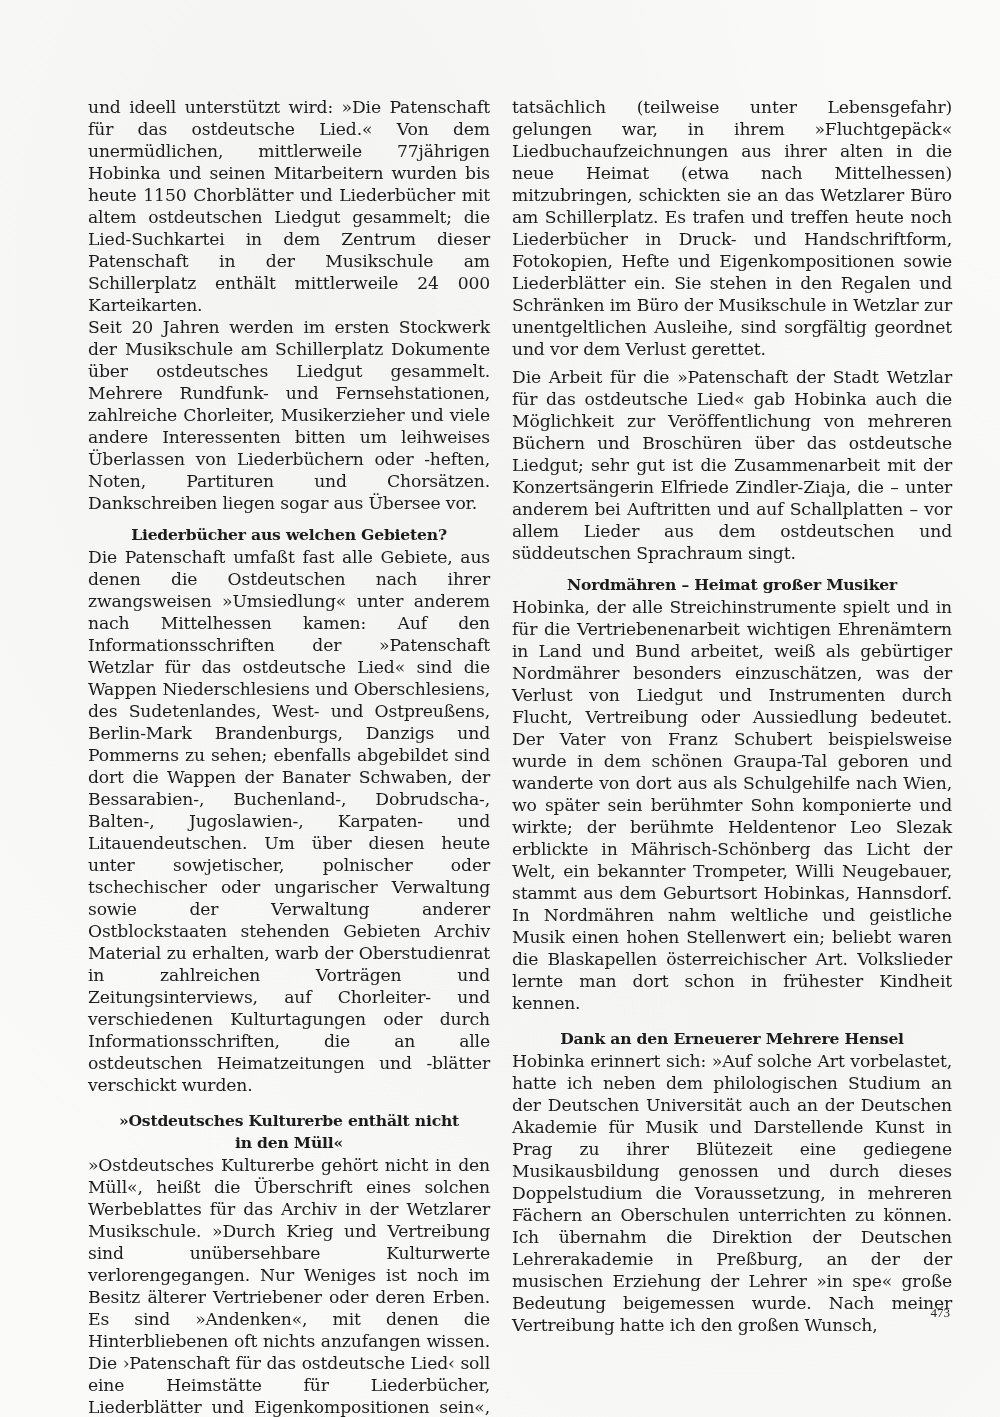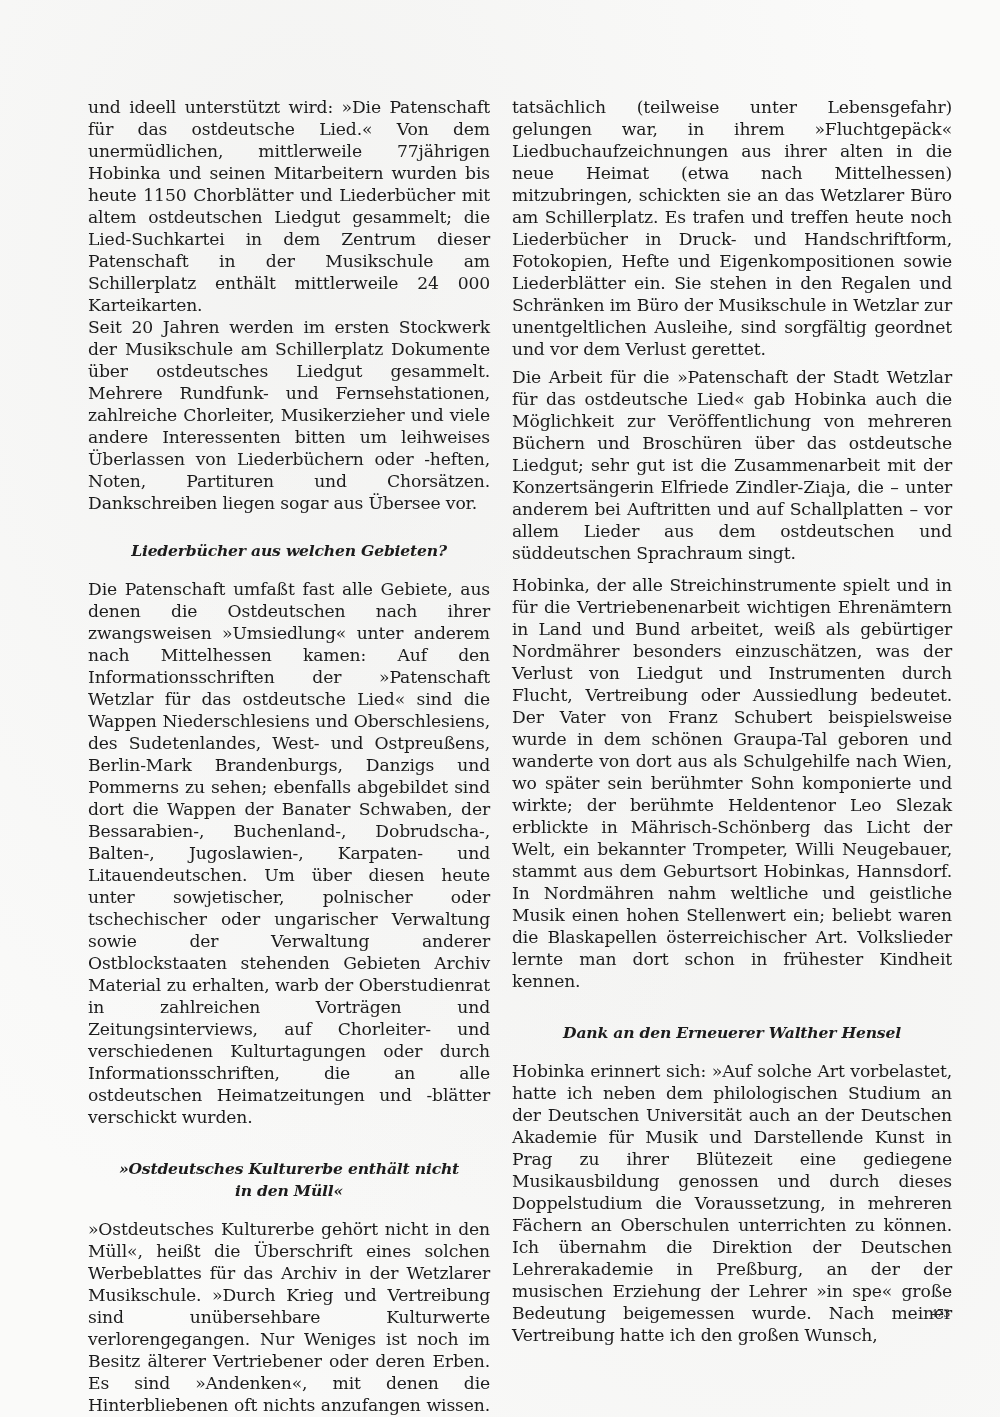--- a/index.html
+++ b/index.html
@@ -26,28 +26,27 @@
   .col-right { left: 512px; width: 440px; }
   .para {
     margin: 0;
     font-size: 17.2px;
     line-height: 22px;
     text-align: justify;
     hyphens: manual;
     letter-spacing: -0.15px;
   }
   .heading {
-    margin: 16px;
+    margin: 0;
     font-family: "DejaVu Serif", "Liberation Serif", serif;
     font-weight: bold;
     font-size: 15.6px;
     line-height: 22px;
     text-align: center;
     letter-spacing: -0.2px;
-    font-style: italic;
   }
   .gap-small { height: 10px; }
   .gap-head { height: 14px; }
   .page-number {
     position: absolute;
     right: 50px;
     top: 1305px;
     font-size: 13px;
     font-family: "Liberation Serif", "DejaVu Serif", serif;
     color: #222;
@@ -70,20 +69,21 @@
       <span>in den Müll«</span>
     </h3>
     <p class="para">»Ostdeutsches Kulturerbe gehört nicht in den Müll«, heißt die Überschrift eines solchen Werbeblattes für das Archiv in der Wetzlarer Musikschule. »Durch Krieg und Vertreibung sind unübersehbare Kulturwerte verlorengegangen. Nur Weniges ist noch im Besitz älterer Vertriebener oder deren Erben. Es sind »Andenken«, mit denen die Hinterbliebenen oft nichts anzufangen wissen. Die ›Patenschaft für das ostdeutsche Lied‹ soll eine Heimstätte für Liederbücher, Liederblätter und Eigenkompositionen sein«, heißt es in dem Informations-Blatt, das große Resonanz hatte. Ostdeutsche, denen es</p>
   </div>
 
   <div class="column col-right">
     <p class="para">tatsächlich (teilweise unter Lebensgefahr) gelungen war, in ihrem »Fluchtgepäck« Liedbuchaufzeichnungen aus ihrer alten in die neue Heimat (etwa nach Mittelhessen) mitzubringen, schickten sie an das Wetzlarer Büro am Schillerplatz. Es trafen und treffen heute noch Liederbücher in Druck- und Handschriftform, Fotokopien, Hefte und Eigenkompositionen sowie Liederblätter ein. Sie stehen in den Regalen und Schränken im Büro der Musikschule in Wetzlar zur unentgeltlichen Ausleihe, sind sorgfältig geordnet und vor dem Verlust gerettet.</p>
     <div style="height:6px"></div>
     <p class="para">Die Arbeit für die »Patenschaft der Stadt Wetzlar für das ostdeutsche Lied« gab Hobinka auch die Möglichkeit zur Veröffentlichung von mehreren Büchern und Broschüren über das ostdeutsche Liedgut; sehr gut ist die Zusammenarbeit mit der Konzertsängerin Elfriede Zindler-Ziaja, die – unter anderem bei Auftritten und auf Schallplatten – vor allem Lieder aus dem ostdeutschen und süddeutschen Sprachraum singt.</p>
     <div class="gap-small"></div>
+    <h3 class="heading">Nordmähren – Heimat großer Musiker</h3>
     <p class="para">Hobinka, der alle Streichinstrumente spielt und in für die Vertriebenenarbeit wichtigen Ehrenämtern in Land und Bund arbeitet, weiß als gebürtiger Nordmährer besonders einzuschätzen, was der Verlust von Liedgut und Instrumenten durch Flucht, Vertreibung oder Aussiedlung bedeutet. Der Vater von Franz Schubert beispielsweise wurde in dem schönen Graupa-Tal geboren und wanderte von dort aus als Schulgehilfe nach Wien, wo später sein berühmter Sohn komponierte und wirkte; der berühmte Heldentenor Leo Slezak erblickte in Mährisch-Schönberg das Licht der Welt, ein bekannter Trompeter, Willi Neugebauer, stammt aus dem Geburtsort Hobinkas, Hannsdorf. In Nordmähren nahm weltliche und geistliche Musik einen hohen Stellenwert ein; beliebt waren die Blaskapellen österreichischer Art. Volkslieder lernte man dort schon in frühester Kindheit kennen.</p>
     <div class="gap-head"></div>
-    <h3 class="heading">Dank an den Erneuerer Walther Hensel</h3>
+    <h3 class="heading">Dank an den Erneuerer Mehrere Hensel</h3>
     <p class="para">Hobinka erinnert sich: »Auf solche Art vorbelastet, hatte ich neben dem philologischen Studium an der Deutschen Universität auch an der Deutschen Akademie für Musik und Darstellende Kunst in Prag zu ihrer Blütezeit eine gediegene Musikausbildung genossen und durch dieses Doppelstudium die Voraussetzung, in mehreren Fächern an Oberschulen unterrichten zu können. Ich übernahm die Direktion der Deutschen Lehrerakademie in Preßburg, an der der musischen Erziehung der Lehrer »in spe« große Bedeutung beigemessen wurde. Nach meiner Vertreibung hatte ich den großen Wunsch,</p>
   </div>
 
   <div class="page-number">473</div>
 </div>
 
 </body></html>

